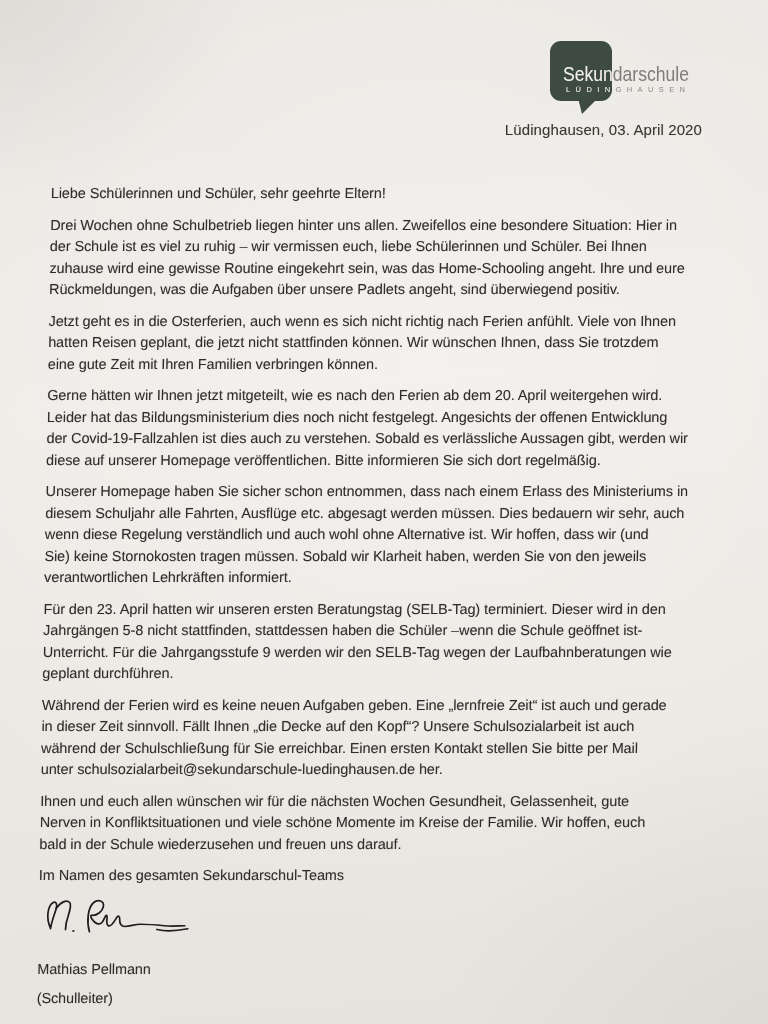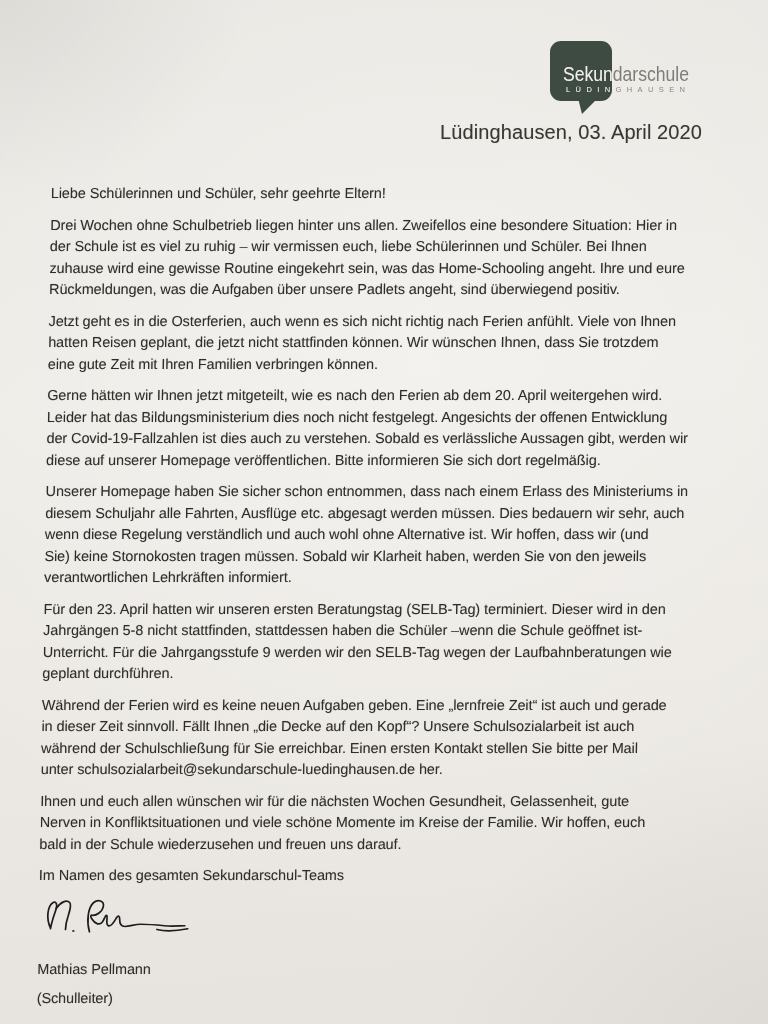--- a/index.html
+++ b/index.html
@@ -11,21 +11,21 @@
       radial-gradient(60% 40% at 100% 100%, rgba(60,60,55,0.05), rgba(0,0,0,0) 70%),
       radial-gradient(120% 90% at 55% 35%, rgba(255,255,255,0.30), rgba(255,255,255,0) 65%),
       linear-gradient(175deg,#e9e7e2 0%,#eeece7 38%,#ebe8e3 72%,#e6e3de 100%);
   }
   .page{position:absolute;inset:0;}
 
   
   .logo{position:absolute;left:548px;top:40px;width:145px;height:80px;}
   .date-line{
     position:absolute;top:121px;right:66px;
-    font-size:20px;color:#39372f;letter-spacing:.1px;
+    font-size:15px;color:#39372f;letter-spacing:.1px;
     text-shadow:0 0 1px rgba(50,48,44,.25);
     text-align:center;
   }
 
   
   .letter{
     position:absolute;left:51px;top:183px;width:700px;
     transform:skewX(-1deg);transform-origin:0 0;
     color:#2f2d2a;font-size:14.4px;line-height:21.5px;letter-spacing:-.05px;
     text-shadow:0 0 1px rgba(47,45,42,.28);

